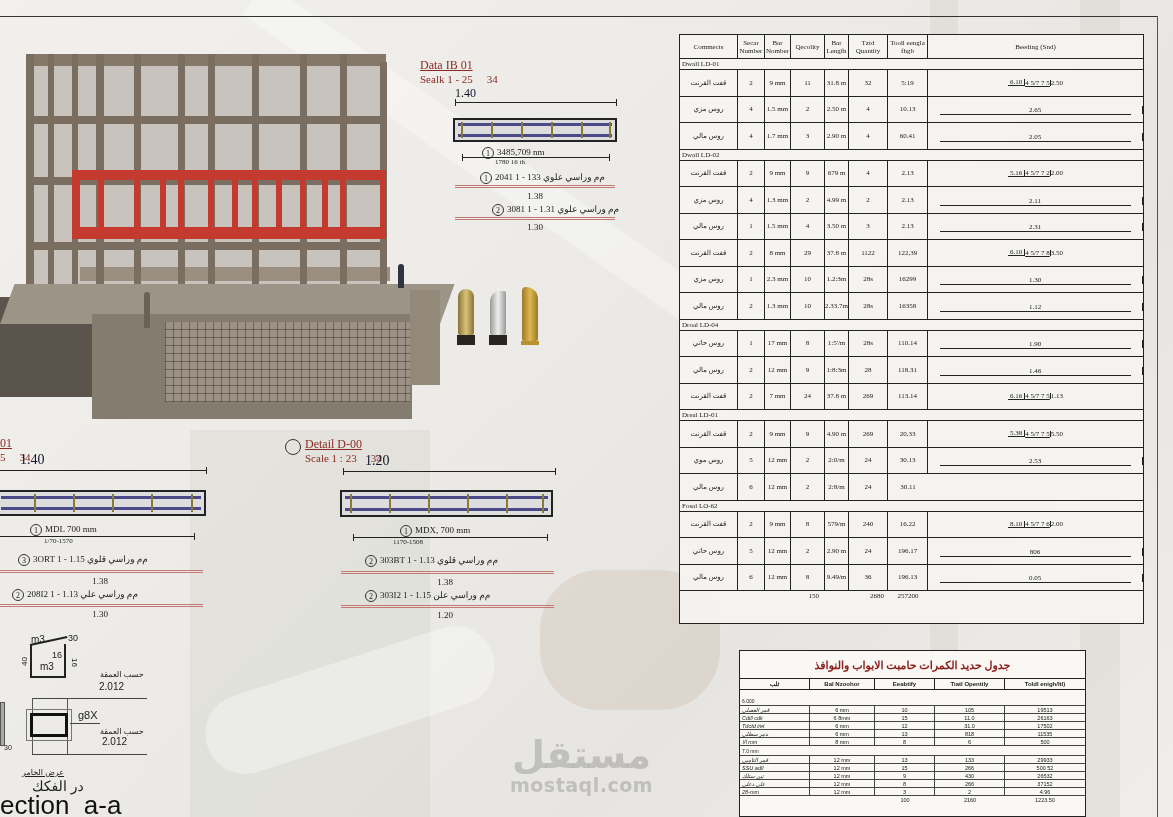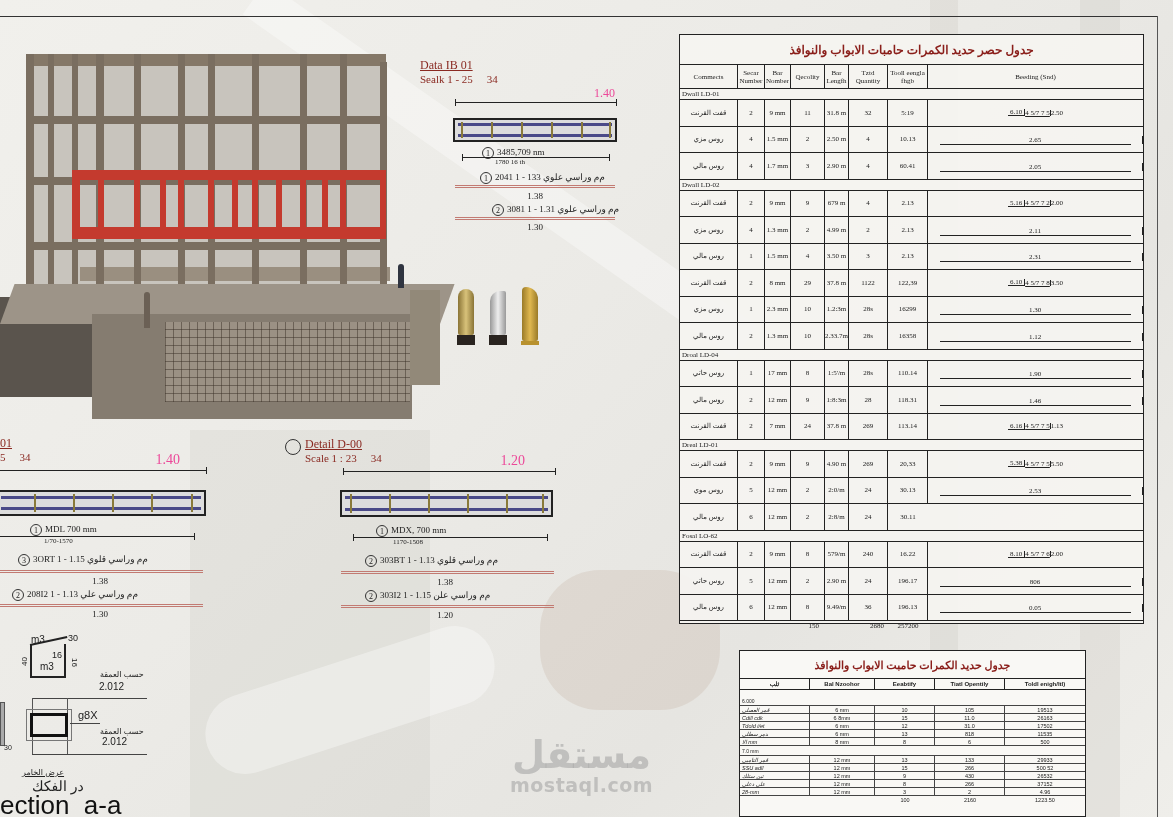--- a/index.html
+++ b/index.html
@@ -32,21 +32,21 @@
   .trophies { position: absolute; left: 452px; top: 283px; width: 90px; height: 62px; }
   .trophy { position: absolute; bottom: 0; width: 16px; }
   .trophy .cup { width: 16px; border-radius: 8px 8px 2px 2px; }
   .trophy .stand { width: 18px; height: 10px; background: #2a2420; margin-left: -1px; }
 
   
   .detail { position: absolute; }
   .detail-title { font-size: 12px; color: #8a2a22; text-decoration: underline; }
   .detail-scale { font-size: 11px; color: #8a2a22; }
   .detail-scale span { margin-left: 14px; }
-  .dim-label { position: absolute; font-size: 14px; text-align: right; color: #ec4899; }
+  .dim-label { position: absolute; font-size: 14px; text-align: left; color: #0f172a; }
   .dim-line { position: absolute; height: 1px; background: #222; }
   .dim-line::before, .dim-line::after { content: ""; position: absolute; top: -3px; width: 1px; height: 7px; background: #222; }
   .dim-line::before { left: 0; } .dim-line::after { right: 0; }
   .beam { position: absolute; border: 2px solid #222; background: #ddd; }
   .beam .bar { position: absolute; left: 3px; right: 3px; height: 3px; background: #4a4a88; }
   .beam .stir { position: absolute; top: 2px; bottom: 2px; width: 2px; background: #8a7a3a; }
   .note { position: absolute; font-size: 9px; white-space: nowrap; color: #222; }
   .circ { display: inline-block; width: 12px; height: 12px; border: 1px solid #333; border-radius: 50%;
     font-size: 8px; text-align: center; line-height: 11px; margin-right: 3px; vertical-align: middle; }
   .red-line { position: absolute; height: 3px; border-top: 1px solid #c27a72; border-bottom: 1px solid #c27a72; }
@@ -230,21 +230,21 @@
   <div class="beam" style="left:55px;top:53px;width:213px;height:27px;">
     <div class="bar" style="top:4px;"></div>
       <div class="bar" style="bottom:4px;"></div>
     <div class="stir" style="left:8px;"></div>
       <div class="stir" style="left:47px;"></div>
       <div class="stir" style="left:86px;"></div>
       <div class="stir" style="left:125px;"></div>
       <div class="stir" style="left:164px;"></div>
       <div class="stir" style="left:200px;"></div>
   </div>
-  <div class="note" style="left:80px;top:88px;padding-left:11px;"><span class="circ">1</span><span>MDX, 700 mm</span></div>
+  <div class="note" style="left:104px;top:88px;padding-left:11px;"><span class="circ">1</span><span>MDX, 700 mm</span></div>
   <div class="dim-line" style="left:68px;top:100px;width:195px;"></div>
   <div class="note" style="left:108px;top:101px;font-size:7px;">1170-1508</div>
   <div class="note" style="left:80px;top:118px;"><span class="circ">2</span><span>303BT 1 - 1.13 ﻡﻡ ﻭﺭﺍﺳﻲ ﻗﻠﻮﻱ</span></div>
   <div class="red-line" style="left:56px;top:134px;width:213px;"></div>
   <div class="val" style="left:80px;top:140px;width:160px;">1.38</div>
   <div class="note" style="left:80px;top:153px;"><span class="circ">2</span><span>303I2 1 - 1.15 ﻡﻡ ﻭﺭﺍﺳﻲ ﻋﻠﻦ</span></div>
   <div class="red-line" style="left:56px;top:168px;width:213px;"></div>
   <div class="val" style="left:80px;top:173px;width:160px;">1.20</div>
 </div>
 
@@ -270,21 +270,20 @@
   <span class="t" style="left:102px;top:106px;">2.012</span>
   <div style="position:absolute;left:0;top:72px;width:5px;height:44px;background:#aaa;border:1px solid #555;"></div>
   <span class="t" style="left:4px;top:114px;font-size:7px;">30</span>
   <span class="ar" style="left:22px;top:138px;font-size:8px;text-decoration:underline;">عرض الخامر</span>
   <span class="ar" style="left:32px;top:148px;font-size:14px;">در الفكك</span>
 </div>
 
 <div class="section-title" style="white-space:pre;">ection  a-a</div>
 
 <div class="tbl1">
-  <div class="tbl1-title">جدول حصر حديد الكمرات حامبات الابواب والنوافذ</div>
   <div class="tbl1-head">
     <div class="c1">Commects</div>
     <div class="c2">Secar Number</div>
     <div class="c3">Bar Nomber</div>
     <div class="c4">Qecolity</div>
     <div class="c5">Bar Lengfh</div>
     <div class="c6">Tztd Quantity</div>
     <div class="c7">Tooll eengla fhgb</div>
     <div class="c8">Beeding (Snd)</div>
   </div>

